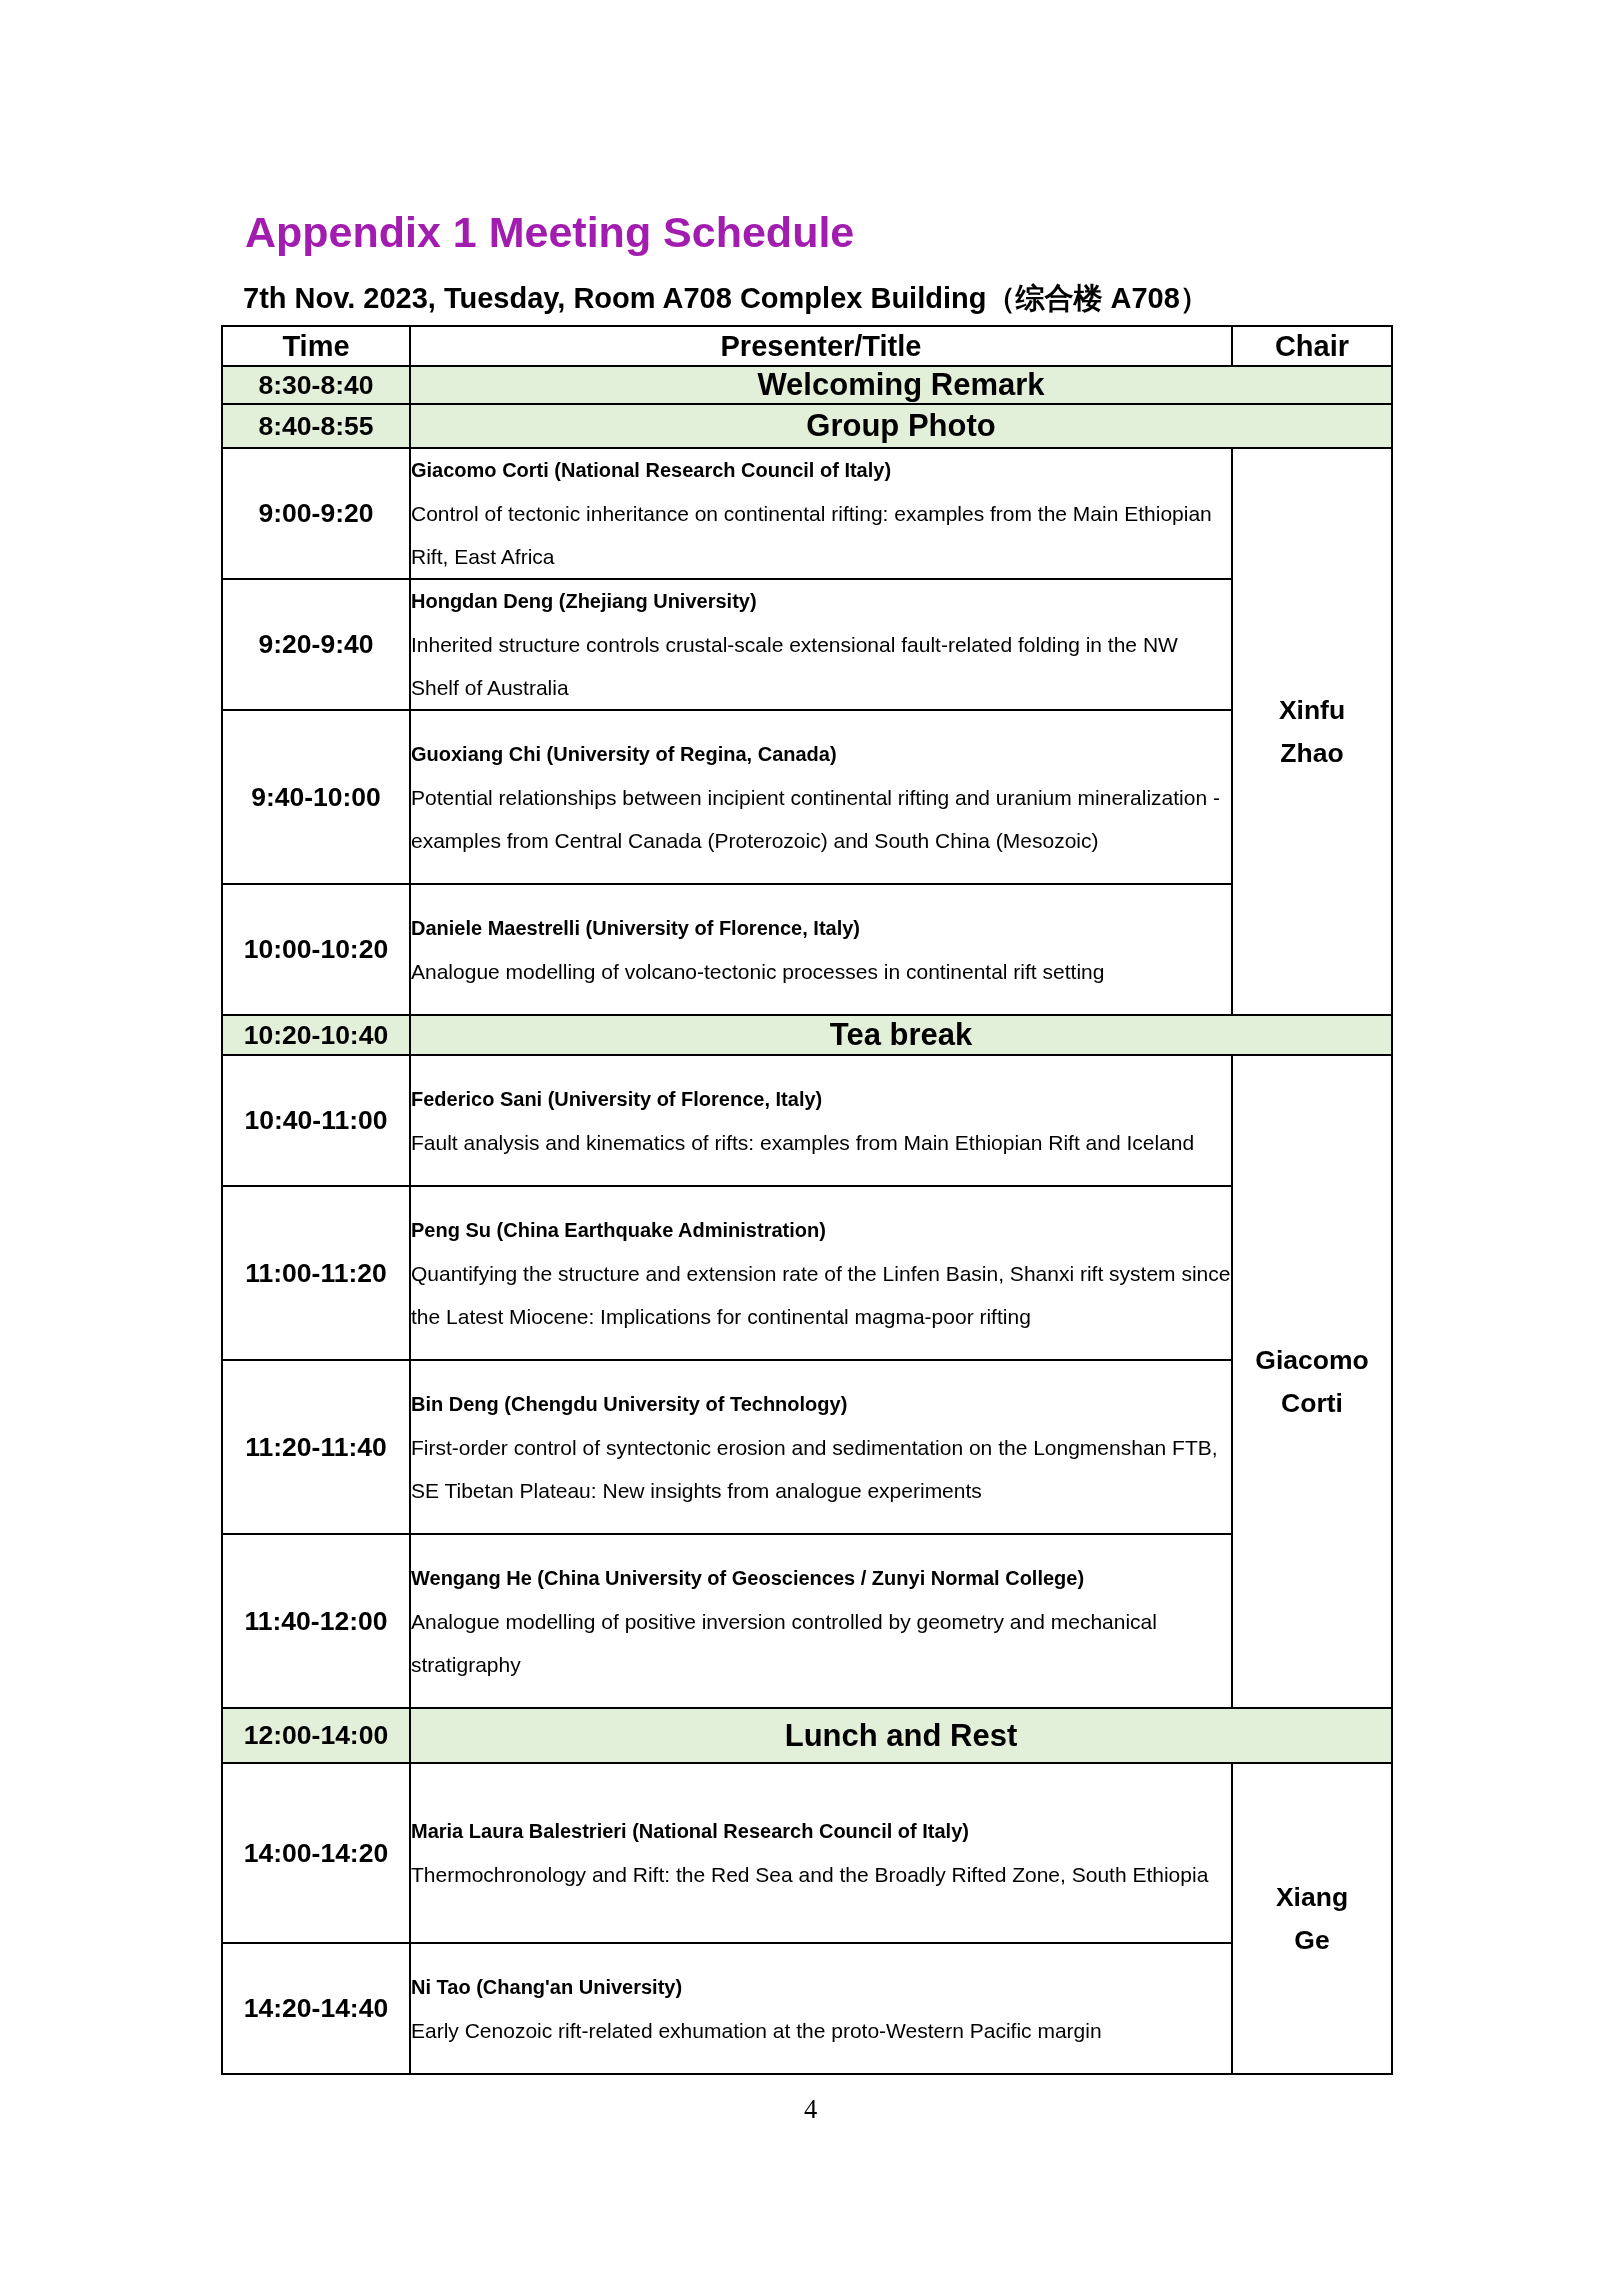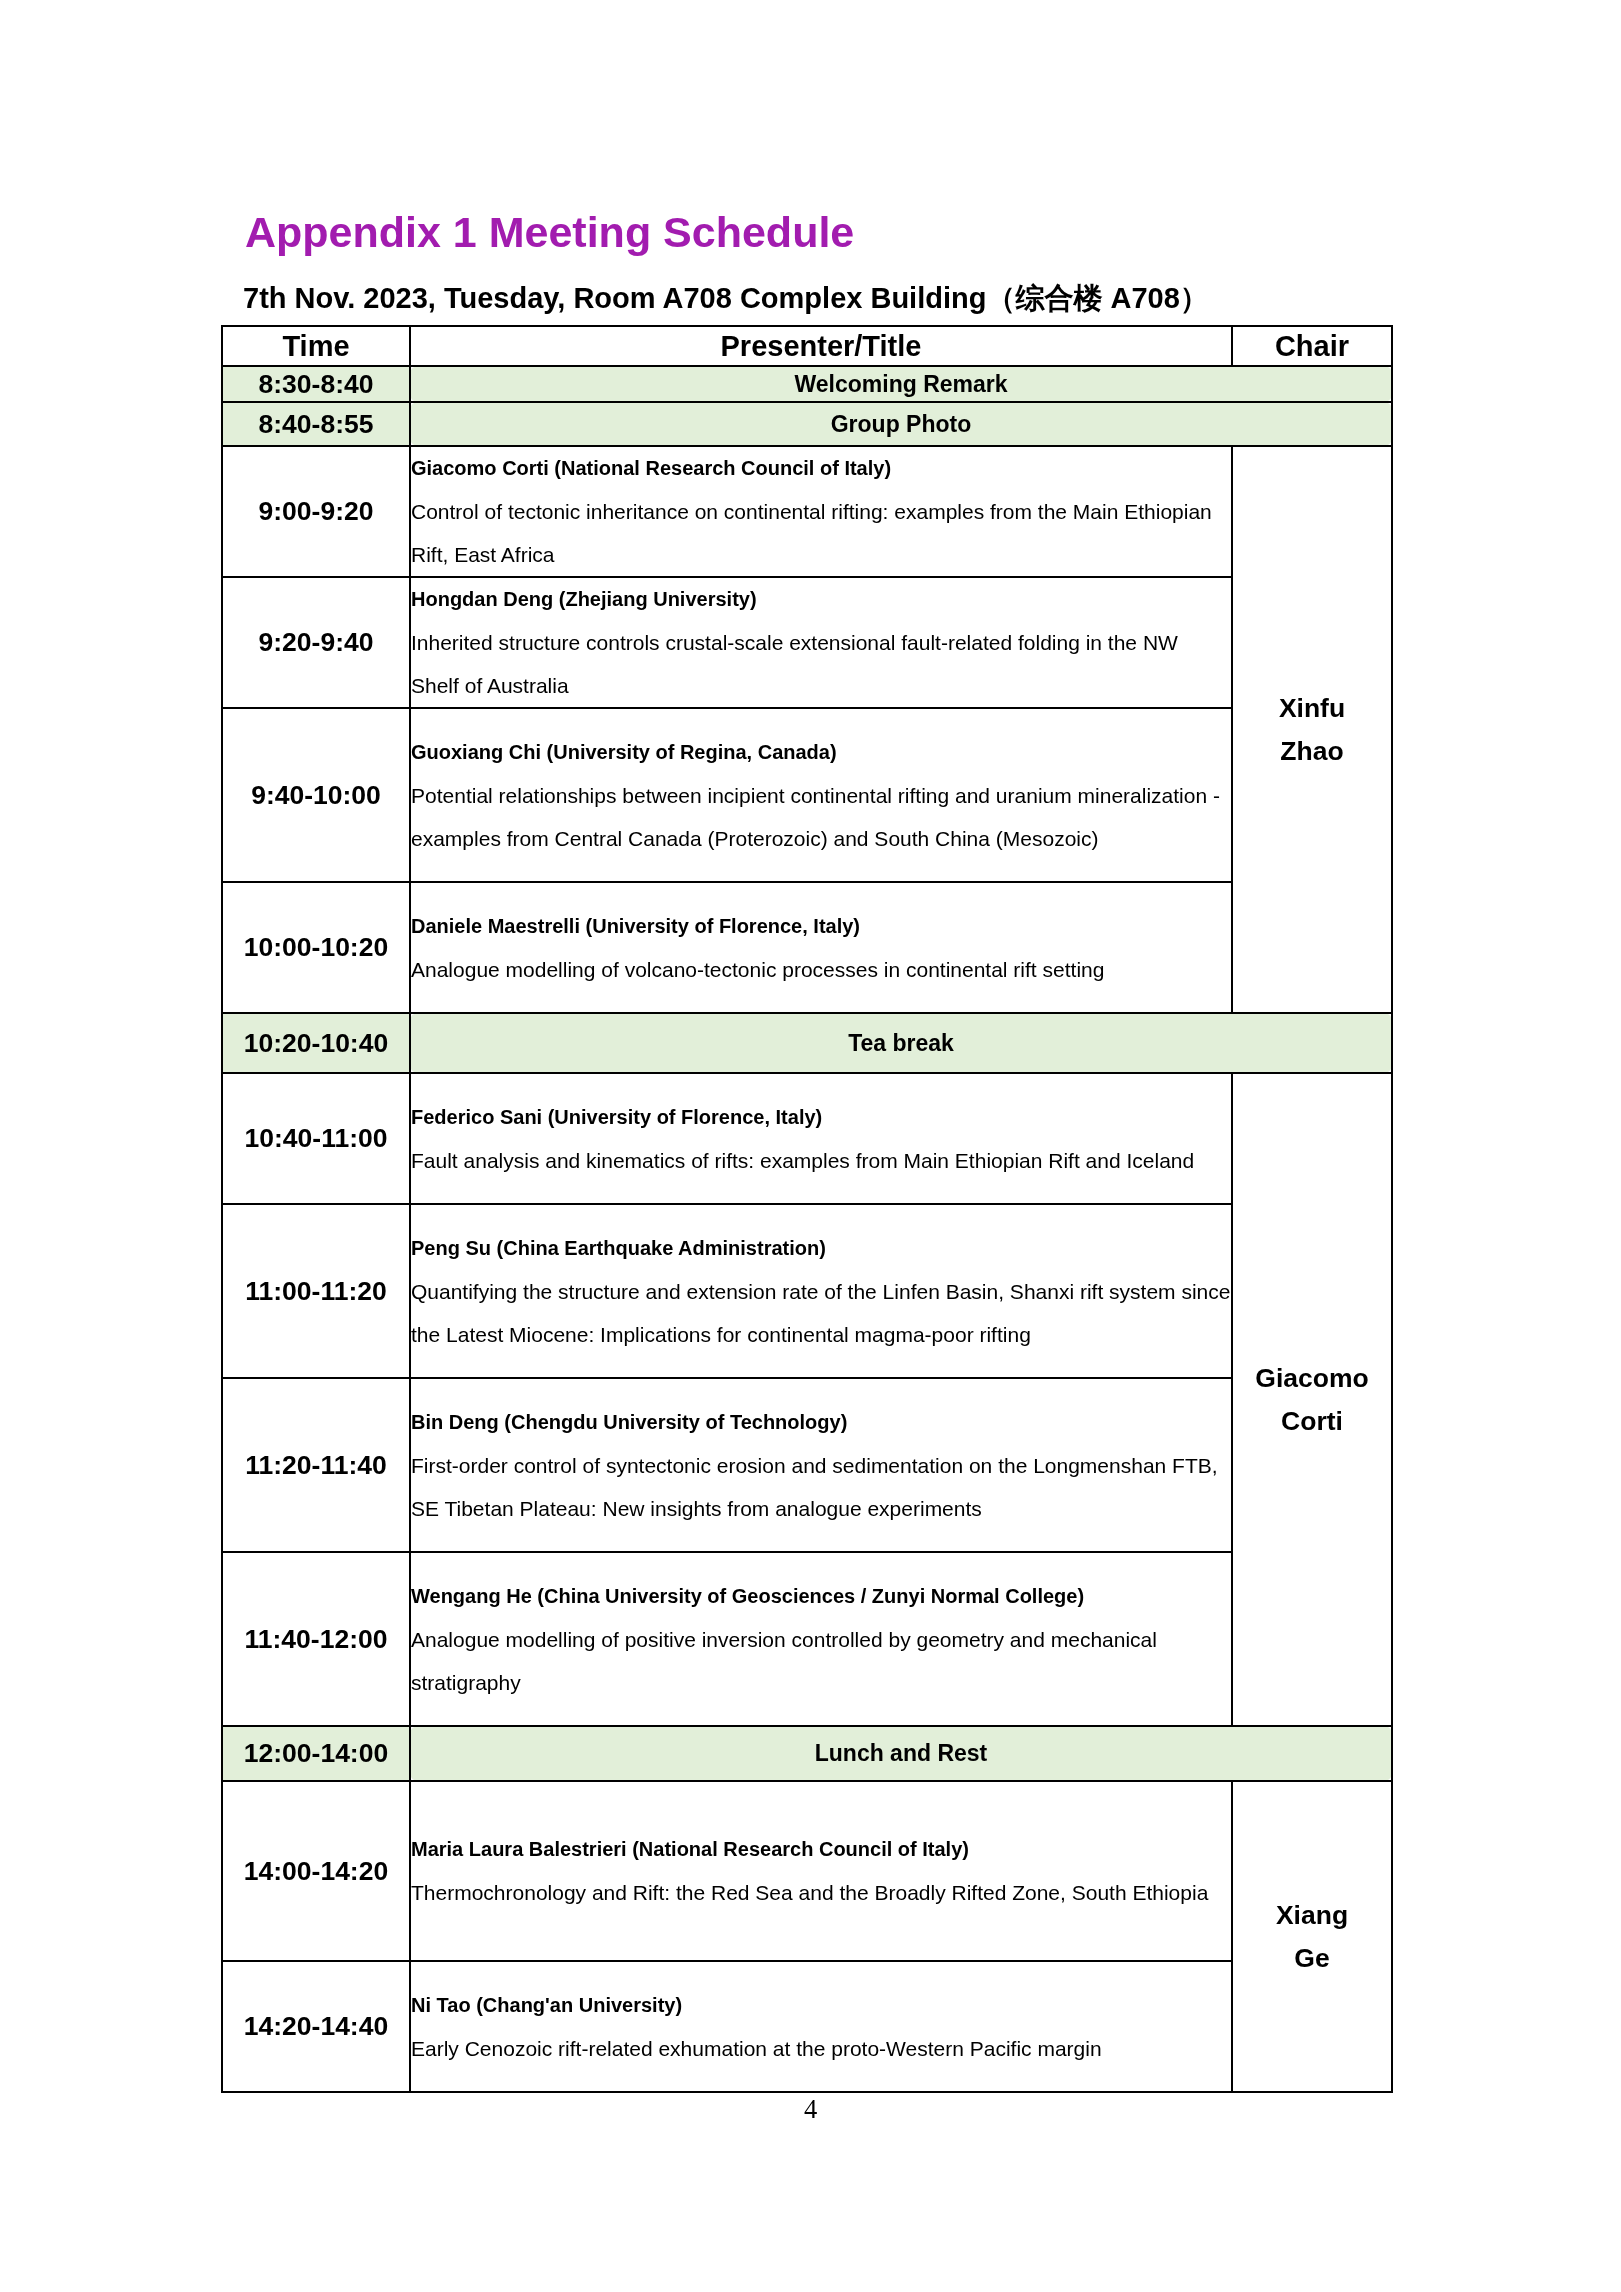--- a/index.html
+++ b/index.html
@@ -33,21 +33,21 @@
   }
   th.hdr {
     font-size:29px; font-weight:bold; text-align:center; vertical-align:middle;
     background:#ffffff;
   }
   td.time {
     font-size:26.5px; font-weight:bold; text-align:center; vertical-align:middle;
   }
   tr.band td { background:#e2efd9; }
   td.bandlabel {
-    font-size:23px; font-weight:bold; text-align:center; vertical-align:middle;border-radius:8px;
+    font-size:31px; font-weight:bold; text-align:center; vertical-align:middle;
   }
   td.talk {
     vertical-align:middle;
     padding:1px 11.8px 1px 13.7px;
   }
   td.talk .pname { font-size:20px; font-weight:bold; line-height:43px; }
   td.talk .ptitle { font-size:21px; font-weight:normal; line-height:43px; }
   td.chair {
     font-size:26.5px; font-weight:bold; text-align:center; vertical-align:middle;
     line-height:43px; white-space:pre-line;
@@ -118,21 +118,21 @@
     </tr>
 
     <tr style="height:131px;">
       <td class="time">10:00-10:20</td>
       <td class="talk">
         <div class="pname">Daniele Maestrelli (University of Florence, Italy)</div>
         <div class="ptitle">Analogue modelling of volcano-tectonic processes in continental rift setting</div>
       </td>
     </tr>
 
-    <tr class="band" style="height:60px;">
+    <tr class="band" style="height:40px;">
       <td class="time">10:20-10:40</td>
       <td class="bandlabel" colspan="2">Tea break</td>
     </tr>
 
     <tr style="height:131px;">
       <td class="time">10:40-11:00</td>
       <td class="talk">
         <div class="pname">Federico Sani (University of Florence, Italy)</div>
         <div class="ptitle">Fault analysis and kinematics of rifts: examples from Main Ethiopian Rift and Iceland</div>
       </td>

